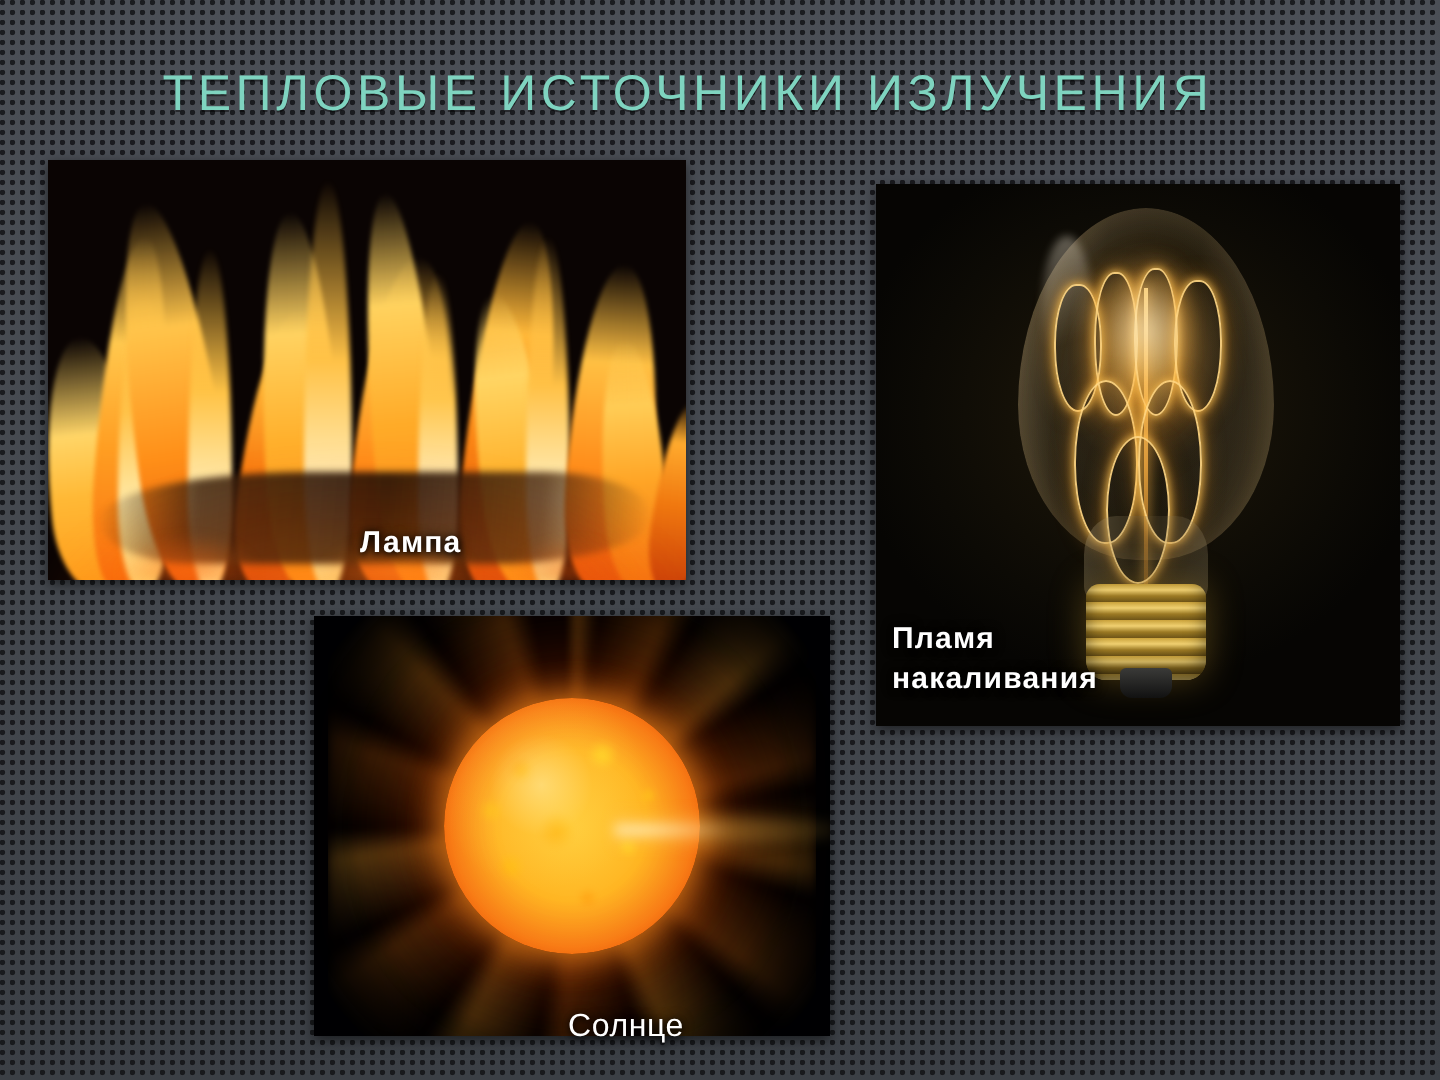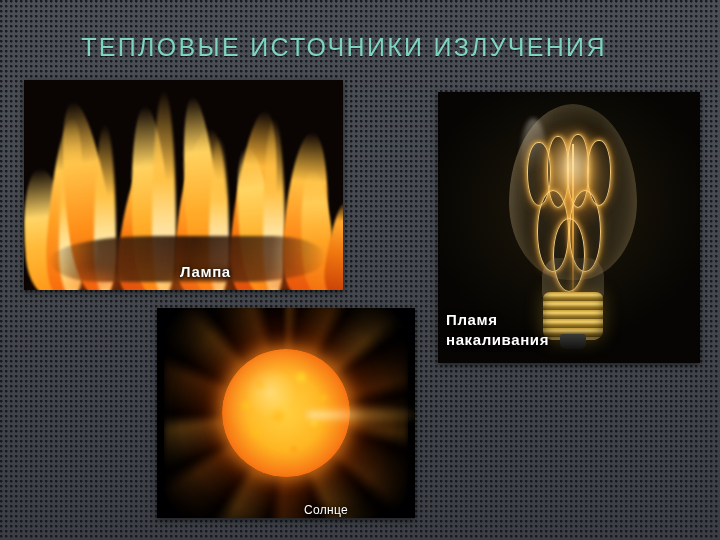--- a/index.html
+++ b/index.html
@@ -252,23 +252,23 @@
     left: 58%; top: 46%;
     width: 110px; height: 20px;
     background: radial-gradient(ellipse at 10% 50%, rgba(255,245,210,0.85), rgba(255,190,70,0.35) 35%, rgba(255,130,20,0) 80%);
     filter: blur(3px);
   }
 
   
   #caption-flame { left: 180px; top: 262px; }
   #caption-bulb  { left: 446px; top: 310px; }
   #caption-sun   {
-    left: 304px; top: 503px;
+    left: 284px; top: 503px;
     font-weight: normal;
-    font-size: 12px;
+    font-size: 16px;
     letter-spacing: 0.3px;
   }
 </style>
 </head>
 <body>
 
 <div id="slide">
 
   <div id="slide-title">Тепловые источники излучения</div>
 

